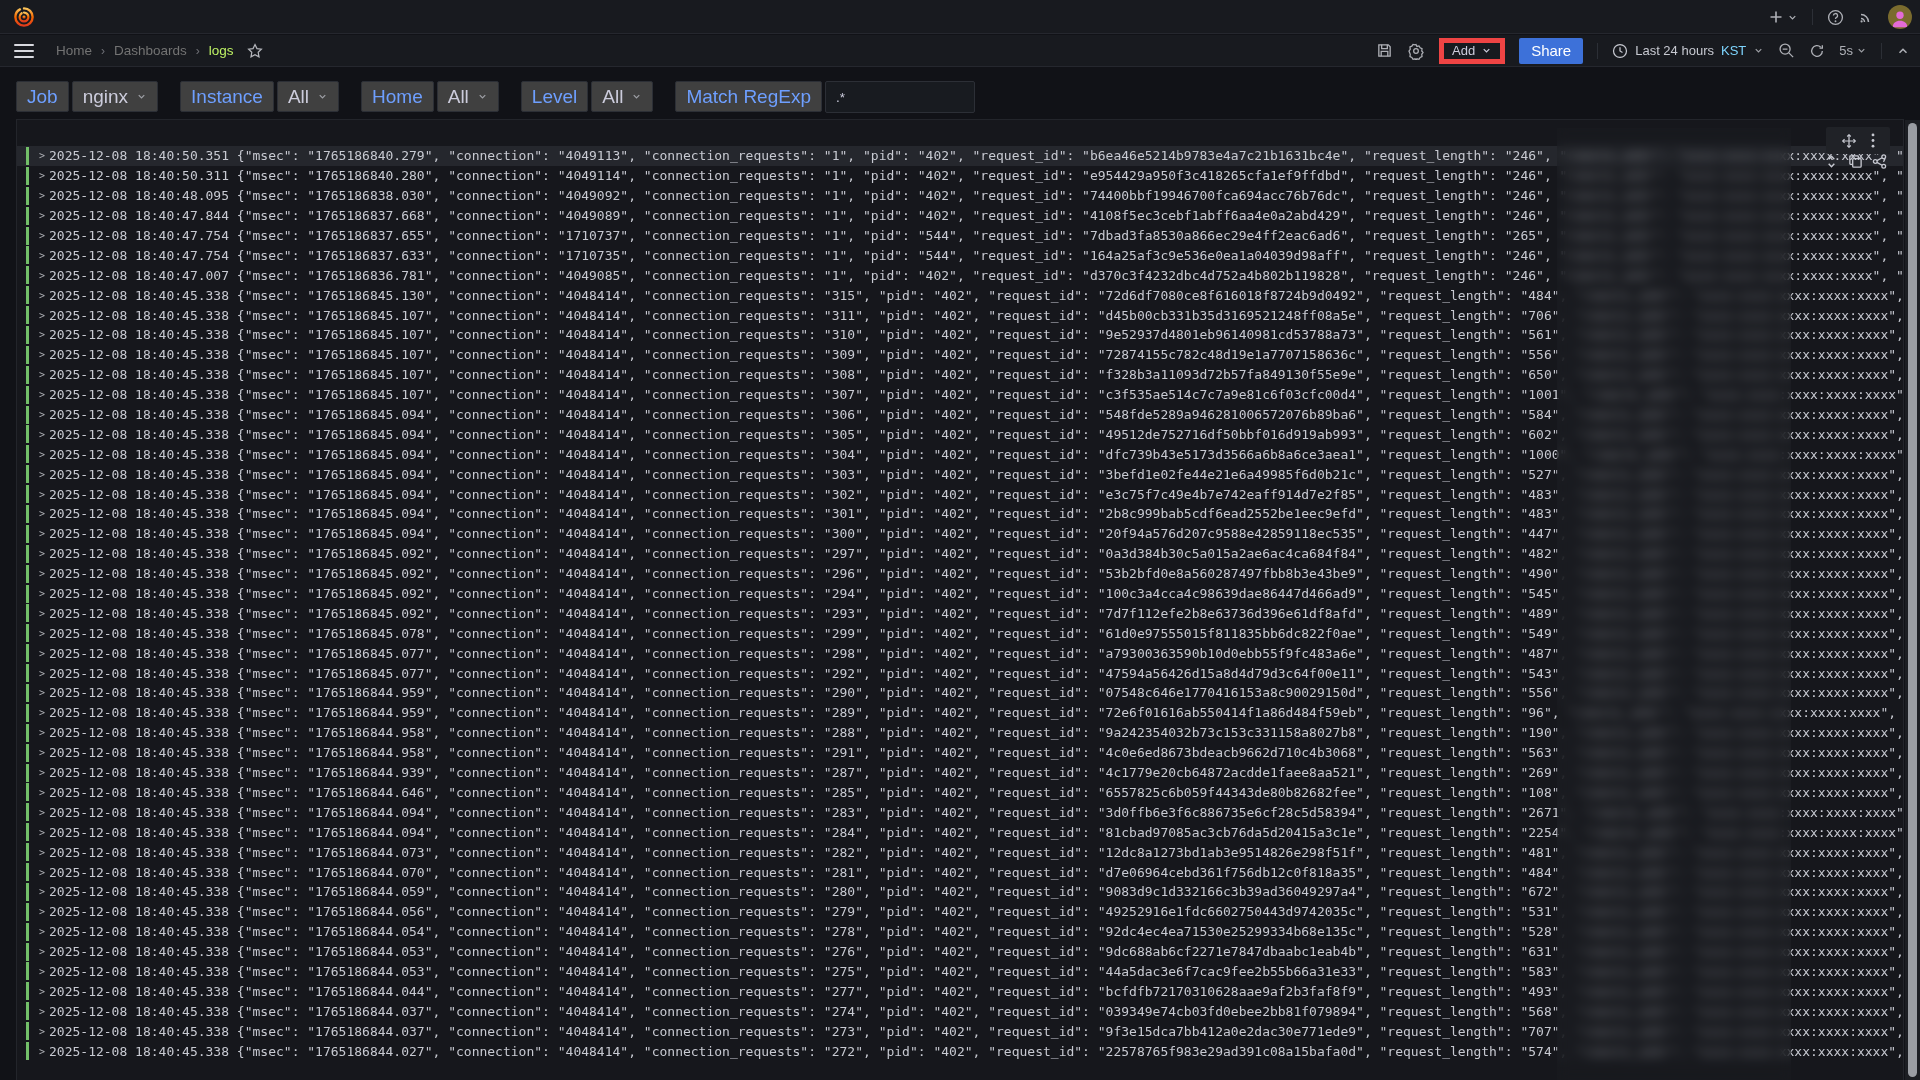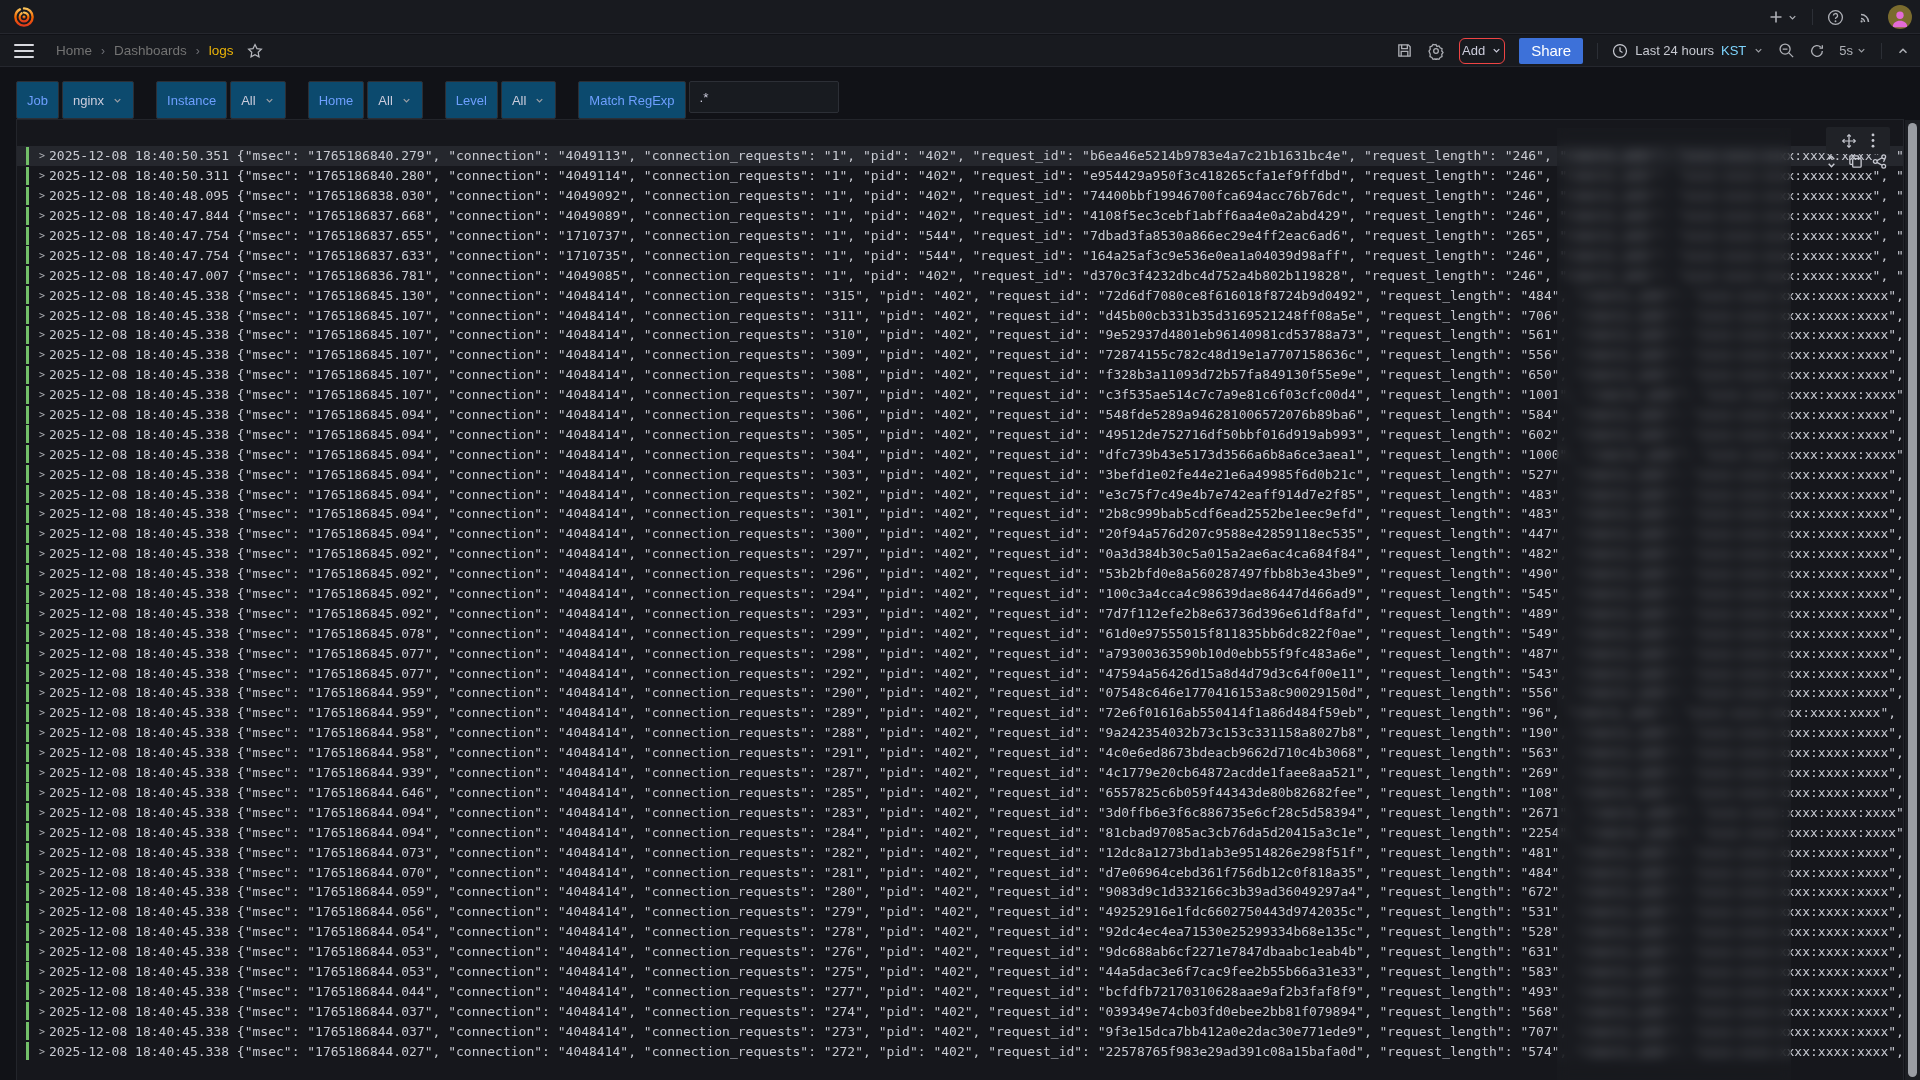--- a/index.html
+++ b/index.html
@@ -39,42 +39,42 @@
   .bar2 {
     position:absolute; top:35px; left:0; right:0; height:32px;
     background:#181a1f; border-bottom:1px solid #25272e;
     display:flex; align-items:center;
   }
   .hamburger { position:absolute; left:14px; top:7px; width:20px; height:18px; display:flex; flex-direction:column; justify-content:space-between; padding:2px 0; cursor:pointer; }
   .hamburger i { height:2px; background:#d8d9df; border-radius:1px; }
   .breadcrumb { position:absolute; left:56px; display:flex; align-items:center; gap:9px; font-size:13.5px; }
   .breadcrumb .sep { color:#6e7076; font-size:12px; }
   .crumb { color:#737373; cursor:pointer; }
-  .crumb.current { color:#eab308; }
+  .crumb.current { color:#bef264; }
   .star { margin-left:4px; color:#b4b6bc; cursor:pointer; }
   .bar2-right { position:absolute; right:10px; display:flex; align-items:center; gap:14px; color:#b4b6bc; }
   .btn-outline {
-    display:flex; align-items:center; gap:6px; height:26px; padding:0 2px;
-    border:1px solid #ef4444; border-radius:6px; color:#ccccdc; cursor:pointer;
+    display:flex; align-items:center; gap:6px; height:26px; padding:0 8px;
+    border:5px solid #ef4444; border-radius:0; color:#ccccdc; cursor:pointer;
     background:transparent; font-size:13px;
   }
   .btn-primary {
     height:26px; padding:0 12px; display:flex; align-items:center;
     background:#3d71d9; color:#fff; border-radius:2px; font-weight:500; cursor:pointer; border:none; font-size:15px;
   }
   .time-ctl { display:flex; align-items:center; gap:7px; cursor:pointer; color:#c7c9d1; }
   .tz { color:#7dd3fc; font-weight:500;text-align:center; }
 
   
   .filters { position:absolute; top:81px; left:16px; display:flex; gap:22px; }
   .var-group { display:flex; gap:3px; }
   .chip {
-    height:38px; display:flex; align-items:center; padding:0 10px;
-    background:#0c4a6e; border:1px solid #2c2f36; border-radius:2px;
-    font-size:13px; cursor:pointer;
+    height:31px; display:flex; align-items:center; padding:0 10px;
+    background:#404040; border:1px solid #2c2f36; border-radius:2px;
+    font-size:19px; cursor:pointer;
   }
   .chip.label { color:#6e9fff; cursor:default; }
   .chip.value { color:#ccccdc; gap:8px; }
   .chip.value .chev-dn { color:#9d9fa5; }
   .regex-input {
     width:150px; height:32px; background:#181b20; border:1px solid #2c2f36;
     border-radius:2px; color:#ccccdc; font-size:13.5px; padding:0 10px;
     font-family:"Liberation Sans", sans-serif;
   }
 

